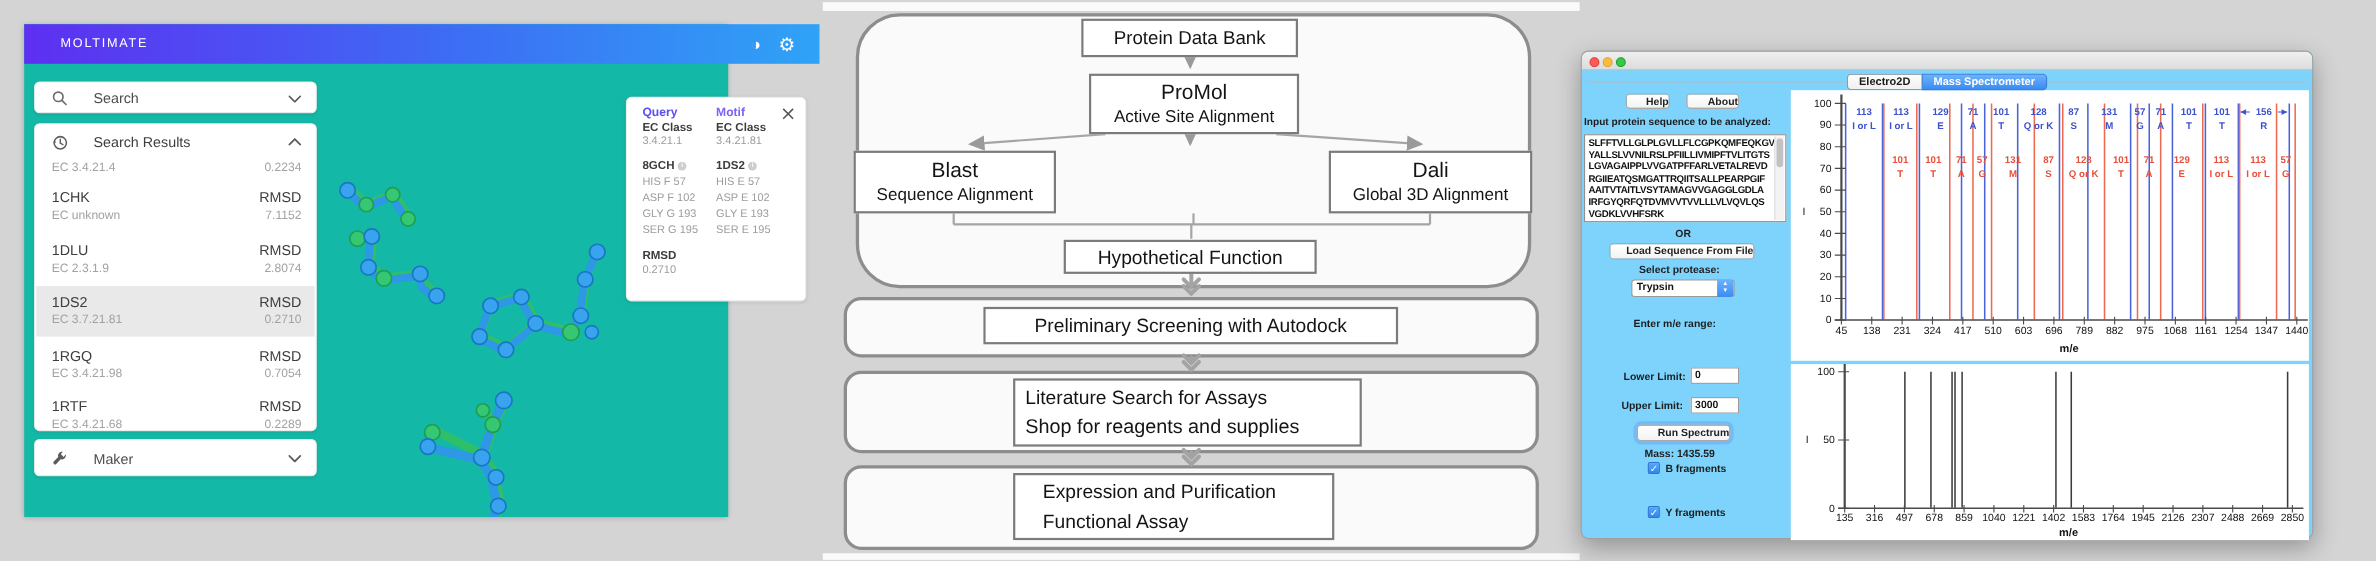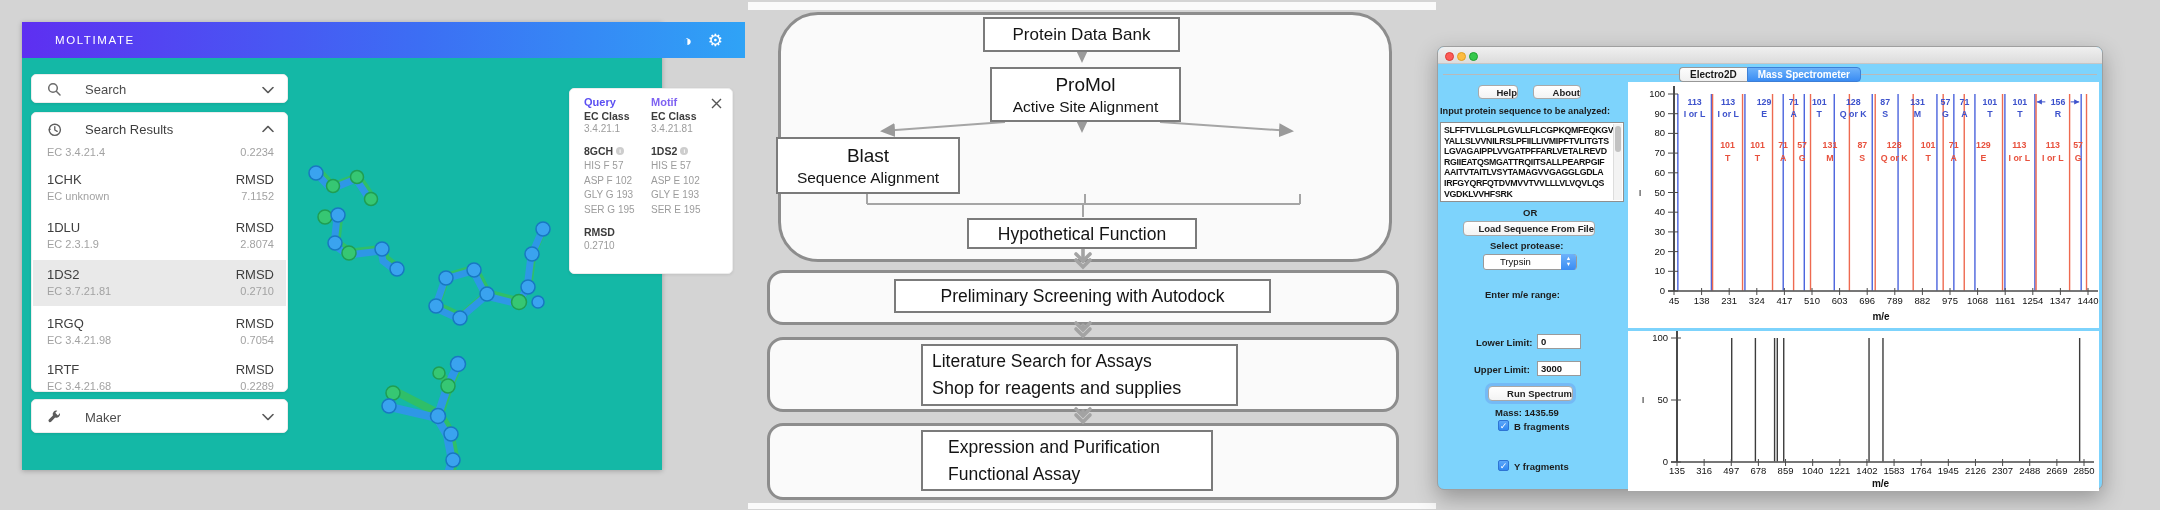--- a/index.html
+++ b/index.html
@@ -46,21 +46,21 @@
   .tab{height:15px;line-height:14px;font-size:10px;font-weight:700;padding:0 10px;border:1px solid #979797;}
   .tab.inactive{background:linear-gradient(#fdfdfd,#f0f0f0);color:#1a1a1a;border-radius:4px 0 0 4px;border-right:none;cursor:pointer;}
   .tab.active{background:linear-gradient(#6db2fa,#3a8cf3);color:#fff;border-color:#3d7fd6;border-radius:0 4px 4px 0;}
   .mbtn{position:absolute;background:linear-gradient(#ffffff,#f3f3f3);border:1px solid #a9a9a9;border-radius:4px;font-size:9.5px;font-weight:700;color:#222;text-align:right;cursor:pointer;}
   .mlabel{position:absolute;font-size:9.5px;font-weight:700;color:#1d1d1d;white-space:nowrap;}
   #seqbox{left:2px;top:75px;width:184px;height:80px;background:#fff;border:1px solid #8f8f8f;padding:2px 11px 2px 3px;overflow:hidden;}
   #seqbox div{font-size:8.8px;font-weight:700;line-height:10.6px;letter-spacing:-0.3px;white-space:nowrap;color:#111;}
   #seq-scroll{position:absolute;right:1px;top:1px;bottom:1px;width:9px;background:#f3f3f3;border-left:1px solid #ddd;}
   #seq-thumb{position:absolute;left:1px;top:2px;width:6px;height:26px;border-radius:3px;background:#c2c2c2;}
   .tinput{position:absolute;background:#fff;border:1px solid #9a9a9a;font-size:9.5px;font-weight:600;color:#111;padding:1px 3px;}
-  #dropdown{left:45px;top:207px;width:94px;height:16px;background:#fff;border:1px solid #9a9a9a;border-radius:3px;font-size:9.5px;font-weight:400;color:#111;line-height:14px;padding-left:16px;cursor:pointer;}
+  #dropdown{left:45px;top:207px;width:94px;height:16px;background:#fff;border:1px solid #9a9a9a;border-radius:3px;font-size:9.5px;font-weight:700;color:#111;line-height:14px;padding-left:4px;cursor:pointer;}
   #dd-step{position:absolute;right:0;top:-1px;width:15px;height:16px;background:linear-gradient(#6db2fa,#3a8cf3);border-radius:0 3px 3px 0;color:#fff;font-size:5.5px;line-height:5.5px;text-align:center;padding-top:2px;}
   .chk{position:absolute;width:11px;height:11px;background:linear-gradient(#5ba7f9,#2f87f2);border:1px solid #2d74d4;border-radius:2px;color:#fff;font-size:9px;line-height:11px;text-align:center;cursor:pointer;}
   .chart-panel{position:absolute;background:#fff;}
   #run-btn{box-shadow:0 0 0 3px rgba(110,165,240,.55);}
 
   svg text{font-family:"Liberation Sans",sans-serif;}
 </style>
 </head>
 <body>
 
@@ -273,20 +273,24 @@
   <div class="fc-box" style="left:983px;top:17px;width:197px;height:35px;">
       <span class="fc-t1" style="font-size:17px;">Protein Data Bank</span>
     </div>
   <div class="fc-box" style="left:990px;top:67px;width:191px;height:55px;">
     <span class="fc-t1">ProMol</span>
       <span class="fc-t2">Active Site Alignment</span>
   </div>
   <div class="fc-box" style="left:776px;top:137px;width:184px;height:57px;">
     <span class="fc-t1">Blast</span>
       <span class="fc-t2">Sequence Alignment</span>
+  </div>
+  <div class="fc-box" style="left:1208px;top:137px;width:185px;height:57px;">
+    <span class="fc-t1">Dali</span>
+      <span class="fc-t2">Global 3D Alignment</span>
   </div>
   <div class="fc-box" style="left:967px;top:218px;width:230px;height:31px;">
       <span class="fc-t1" style="font-size:17.5px;">Hypothetical Function</span>
     </div>
   <div class="fc-box" style="left:894px;top:279px;width:377px;height:34px;">
       <span class="fc-t1" style="font-size:17.5px;">Preliminary Screening with Autodock</span>
     </div>
   <div class="fc-box" style="left:921px;top:344px;width:317px;height:62px;align-items:flex-start;padding-left:9px;">
     <span class="fc-t1" style="font-size:17.5px;line-height:27px;">Literature Search for Assays</span>
     <span class="fc-t1" style="font-size:18px;line-height:27px;">Shop for reagents and supplies</span>

